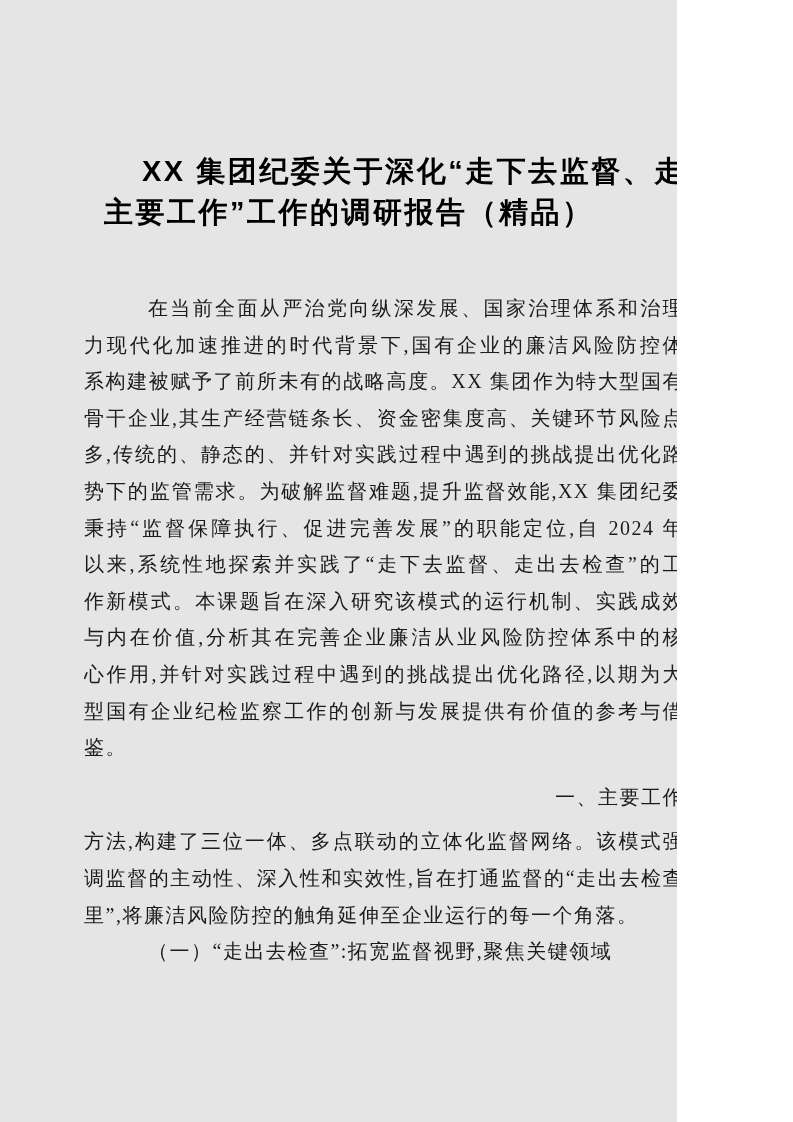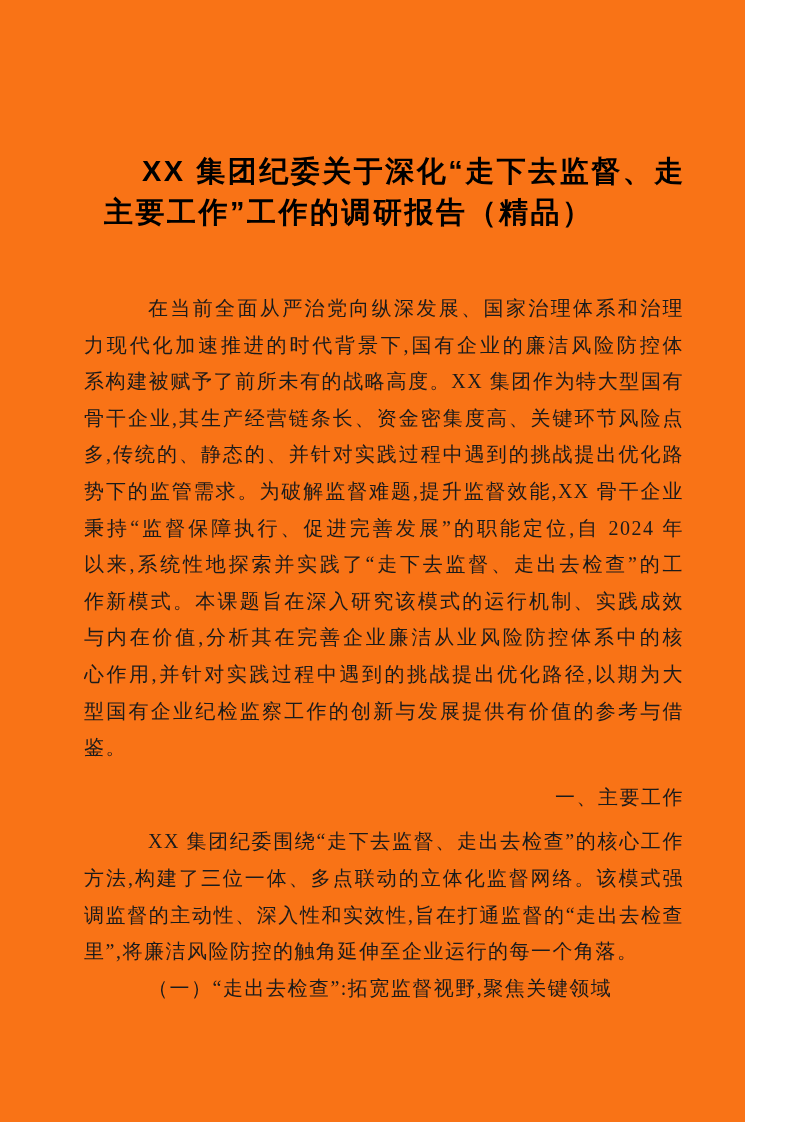--- a/index.html
+++ b/index.html
@@ -2,23 +2,23 @@
 <html><head>
 <meta charset="utf-8">
 <style>
   html, body {
     margin: 0;
     padding: 0;
     background: #ffffff;
   }
   .page {
     position: relative;
-    width: 745px;
+    width: 677px;
     height: 1122px;
-    background: #f97316;
+    background: #e5e5e5;
     overflow: hidden;
     color: #1b1b1b;
     font-family: "Liberation Serif", serif;
   }
   .content {
     padding-left: 84px;
     width: 600px;
   }
   
   .doc-title {
@@ -75,32 +75,31 @@
       <div class="t-line t2">主要工作”工作的调研报告（精品）</div>
     </div>
 
     <div class="body-text" id="doc-body">
         <div class="para para-first">
           <div class="line first">在当前全面从严治党向纵深发展、国家治理体系和治理能</div>
           <div class="line">力现代化加速推进的时代背景下,国有企业的廉洁风险防控体</div>
           <div class="line">系构建被赋予了前所未有的战略高度。XX 集团作为特大型国有</div>
           <div class="line">骨干企业,其生产经营链条长、资金密集度高、关键环节风险点</div>
           <div class="line">多,传统的、静态的、并针对实践过程中遇到的挑战提出优化路径</div>
-          <div class="line">势下的监管需求。为破解监督难题,提升监督效能,XX 骨干企业</div>
+          <div class="line">势下的监管需求。为破解监督难题,提升监督效能,XX 集团纪委</div>
           <div class="line">秉持“监督保障执行、促进完善发展”的职能定位,自 2024 年</div>
           <div class="line">以来,系统性地探索并实践了“走下去监督、走出去检查”的工</div>
           <div class="line">作新模式。本课题旨在深入研究该模式的运行机制、实践成效</div>
           <div class="line">与内在价值,分析其在完善企业廉洁从业风险防控体系中的核</div>
           <div class="line">心作用,并针对实践过程中遇到的挑战提出优化路径,以期为大</div>
           <div class="line">型国有企业纪检监察工作的创新与发展提供有价值的参考与借</div>
           <div class="line flush">鉴。</div>
         </div>
         <div class="heading">一、主要工作</div>
         <div class="para">
-          <div class="line first">XX 集团纪委围绕“走下去监督、走出去检查”的核心工作</div>
           <div class="line">方法,构建了三位一体、多点联动的立体化监督网络。该模式强</div>
           <div class="line">调监督的主动性、深入性和实效性,旨在打通监督的“走出去检查</div>
           <div class="line flush">里”,将廉洁风险防控的触角延伸至企业运行的每一个角落。</div>
         </div>
         <div class="subheading">（一）“走出去检查”:拓宽监督视野,聚焦关键领域</div>
       </div>
 
   </div>
 </div>
 

